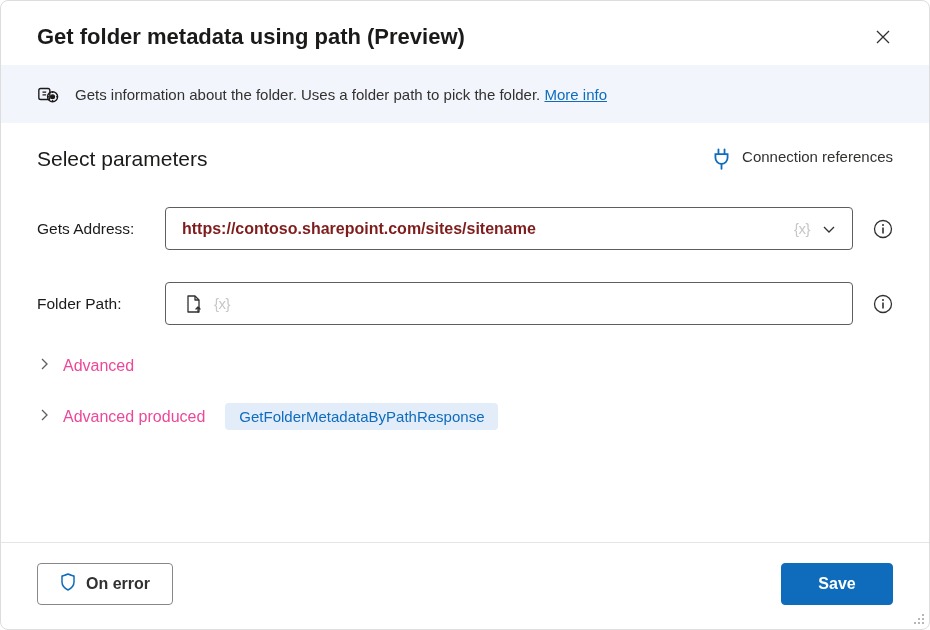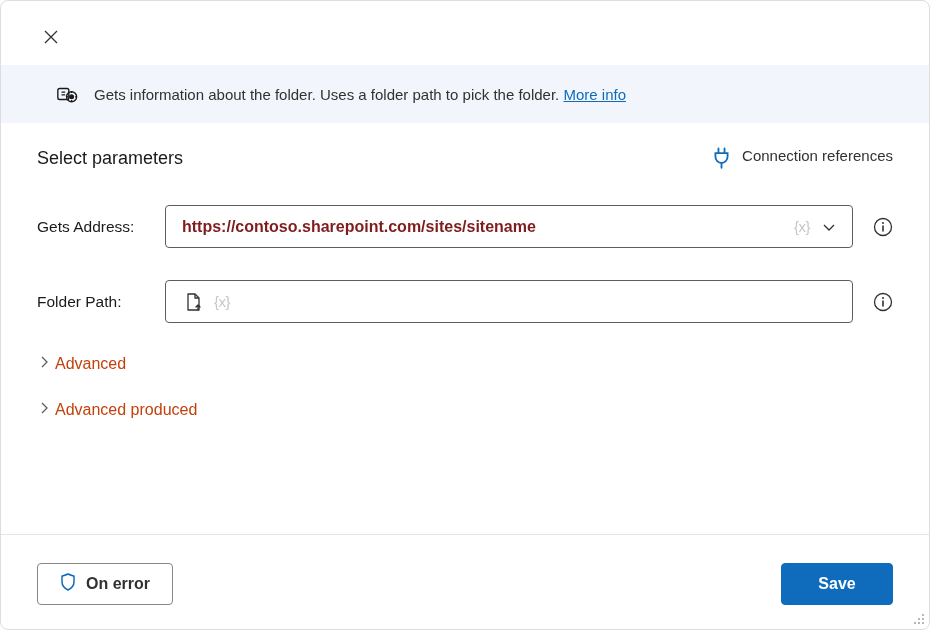--- a/index.html
+++ b/index.html
@@ -9,73 +9,74 @@
       border: 1px solid #ddd; border-radius: 8px; overflow: hidden;
       display: flex; flex-direction: column; position: relative;
     }
     .header {
       display: flex; justify-content: space-between; align-items: center;
       padding: 22px 32px 14px 36px;
     }
     .title { font-size: 22px; font-weight: 600; color: #1b1a19; }
     .close-btn { width: 28px; height: 28px; display: flex; align-items: center; justify-content: center; cursor: pointer; color: #323130; }
     .info-bar {
-      background: #f2f6fc; display: flex; align-items: center; padding: 18px 55px;
+      background: #f2f6fc; display: flex; align-items: center; padding: 18px 36px;
       font-size: 15px; color: #323130; gap: 16px;
     }
     .info-icon { width: 22px; height: 22px; flex-shrink: 0; color: #1b1a19; }
     .info-link { color: #0f6cbd; text-decoration: underline; cursor: pointer; }
     .body { padding: 24px 36px 0 36px; flex: 1; overflow-y: auto; }
     .section-header { display: flex; justify-content: space-between; align-items: center; margin-bottom: 36px; }
-    .section-title { font-size: 18px; font-weight: 400; color: #1b1a19; }
+    .section-title { font-size: 21px; font-weight: 400; color: #1b1a19; }
     .conn-ref { display: flex; align-items: flex-start; gap: 12px; font-size: 15px; color: #323130; cursor: pointer; }
     .conn-icon { color: #0f6cbd; width: 17px; height: 22px; }
     .param-row { display: flex; align-items: center; gap: 20px; margin-bottom: 32px; }
     .param-label { width: 108px; font-size: 15.5px; color: #1b1a19; flex-shrink: 0; }
     .param-input-wrap {
       flex: 1; display: flex; align-items: center; height: 43px;
       border: 1px solid #605e5c; border-radius: 4px; padding: 0 10px 0 14px;
     }
     .param-input {
       flex: 1; border: none; outline: none; font-size: 16px; font-weight: 600;
       color: #7f1d1d; background: transparent; height: 100%;
     }
     .inlay { color: #c7c7c7; font-size: 15px; font-weight: 400; padding: 0 6px; cursor: pointer; letter-spacing: -0.5px; }
     .chev-down, .picker-icon { color: #323130; padding: 0 5px; cursor: pointer; display: flex; align-items: center; }
     .help-icon { width: 20px; height: 20px; color: #323130; cursor: pointer; flex-shrink: 0; }
-    .expander { display: flex; gap: 4px; font-size: 16px; color: #c2410c; margin-bottom: 28px; cursor: pointer; }
+    .expander { display: flex; gap: 12px; font-size: 16px; color: #ec4899; margin-bottom: 28px; cursor: pointer; }
     .expander .chev { color: #605e5c; font-size: 16px; }
     .expander-row { display: flex; align-items: center; gap: 20px; margin-bottom: 20px; }
     .token {
       background: #e3edfa; color: #0f6cbd; font-size: 15px;
       padding: 5px 14px; border-radius: 4px; cursor: pointer;
     }
     .footer {
       display: flex; justify-content: space-between; 
-      padding: 28px 36px 24px 36px; border-top: 1px solid #e5e5e5;
+      padding: 20px 36px 24px 36px; border-top: 1px solid #e5e5e5;
     }
     .btn {
       height: 42px; min-width: 112px; padding: 0 22px; font-size: 16px; font-weight: 600;
       border-radius: 4px; border: 1px solid #8a8886; background: #fff; color: #323130;
       cursor: pointer; display: inline-flex; align-items: center; justify-content: center; gap: 10px;
     }
     .btn.primary { background: #0f6cbd; border-color: #0f6cbd; color: #fff; }
     .btn-group { display: flex; gap: 10px; flex-direction: column; }
     .shield-icon { color: #0f6cbd; }
     .resize-grip {
       position: absolute; right: 4px; bottom: 4px; width: 14px; height: 14px;
       color: #a19f9d; cursor: nwse-resize;
     }
   </style>
 </head>
 <body>
 
 <div class="dialog">
 
   <div class="header">
+    <div class="title">Get folder metadata using path (Preview)</div>
     <div class="close-btn">
       <svg width="16" height="16" viewBox="0 0 16 16">
           <path d="M2 2 L14 14 M14 2 L2 14" stroke="currentColor" stroke-width="1.3" fill="none"></path>
         </svg>
     </div>
   </div>
 
   <div class="info-bar">
     <span class="info-icon">
       <svg width="22" height="22" viewBox="0 0 24 24" fill="none" stroke="currentColor" stroke-width="1.5">
@@ -158,20 +159,21 @@
 
     <div class="expander-row">
       <div class="expander" style="margin-bottom:0;">
         <span class="chev">
           <svg width="14" height="14" viewBox="0 0 14 14">
               <path d="M5 2 L10 7 L5 12" stroke="currentColor" stroke-width="1.3" fill="none"></path>
             </svg>
         </span>
         <span>Advanced produced</span>
       </div>
+      <span class="token">GetFolderMetadataByPathResponse</span>
     </div>
   </div>
 
   <div class="footer">
     <button class="btn">
       <span class="shield-icon">
         <svg width="16" height="18" viewBox="0 0 16 18" fill="none" stroke="currentColor" stroke-width="1.5" stroke-linejoin="round">
           <path d="M8 1 C8 1 3 3 2 3 v6 c0 4 4 7 6 8 c2 -1 6 -4 6 -8 v-6 c-1 0 -6 -2 -6 -2 z"></path>
         </svg>
       </span>

